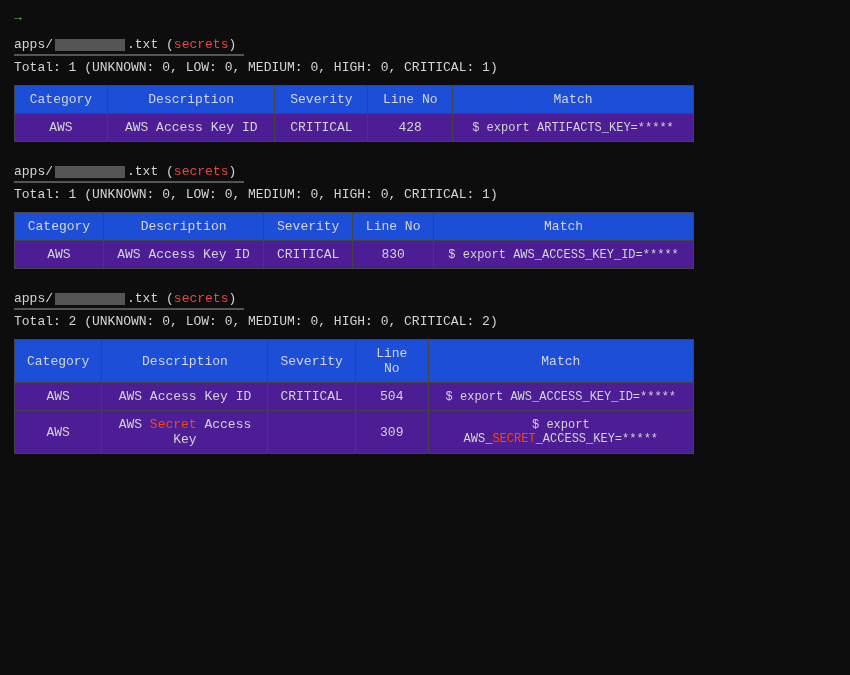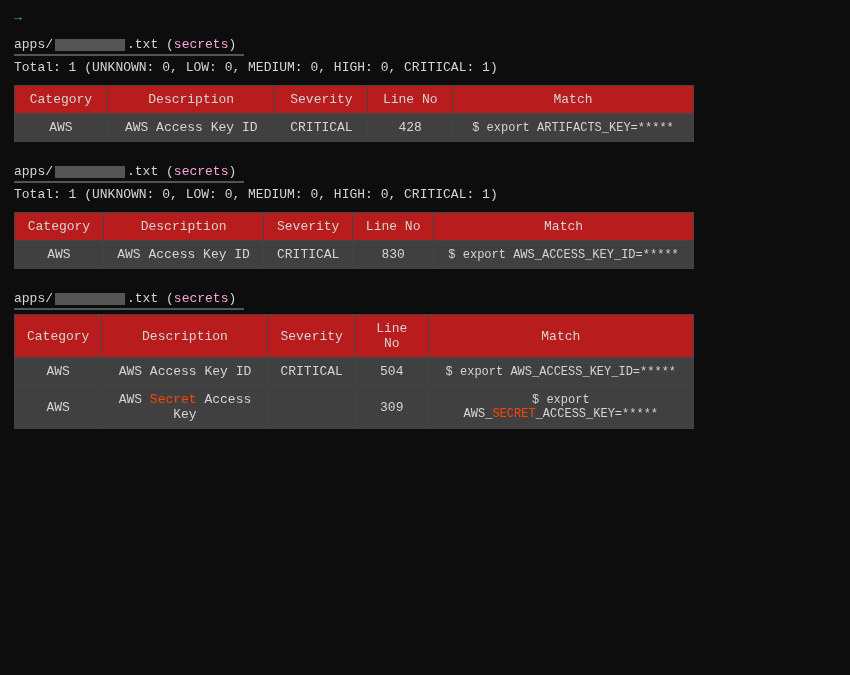--- a/index.html
+++ b/index.html
@@ -35,21 +35,21 @@
       color: #d4d4d4;
     }
 
     .file-path {
       color: #d4d4d4;
       margin-bottom: 2px;
       font-size: 13px;
     }
 
     .secrets-label {
-      color: #f9a8d4;
+      color: #ef4444;
     }
 
     .redacted-bar {
       display: inline-block;
       width: 70px;
       height: 12px;
       background-color: #555;
       vertical-align: middle;
       margin: 0 2px;
     }
@@ -71,36 +71,36 @@
       margin-bottom: 22px;
     }
 
     table {
       border-collapse: collapse;
       width: 680px;
       margin-bottom: 4px;
     }
 
     th {
-      background-color: #b91c1c;
+      background-color: #1d4ed8;
       color: #d4d4d4;
       border: 1px solid #444;
       padding: 6px 12px;
       text-align: center;
       font-weight: normal;
       font-size: 13px;
     }
 
     td {
       border: 1px solid #444;
       padding: 6px 12px;
       text-align: center;
       color: #d4d4d4;
       font-size: 13px;
-      background-color: #404040;
+      background-color: #4c1d95;
     }
 
     td.match-cell {
       text-align: center;
       font-size: 12px;
     }
 
     .highlight-red {
       color: #ff4500;
     }
@@ -169,20 +169,21 @@
         </tr>
       </tbody>
     </table>
   </div>
 
   <div class="section">
     <div class="file-path">
       <span>apps/</span><span class="redacted-bar"></span><span>.txt</span> (<span class="secrets-label">secrets</span>)
     </div>
     <div class="divider-line"></div>
+    <div class="total-line">Total: 2 (UNKNOWN: 0, LOW: 0, MEDIUM: 0, HIGH: 0, CRITICAL: 2)</div>
     <table>
       <thead>
         <tr>
           <th>Category</th>
           <th>Description</th>
           <th>Severity</th>
           <th>Line No</th>
           <th>Match</th>
         </tr>
       </thead>

